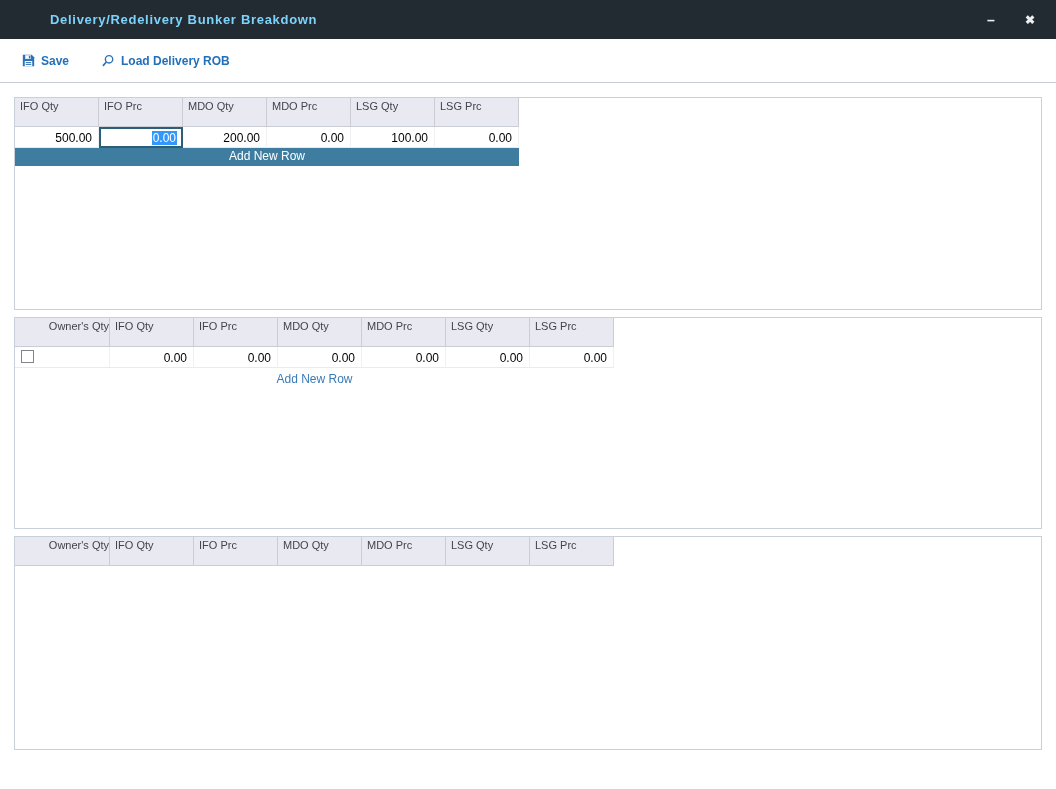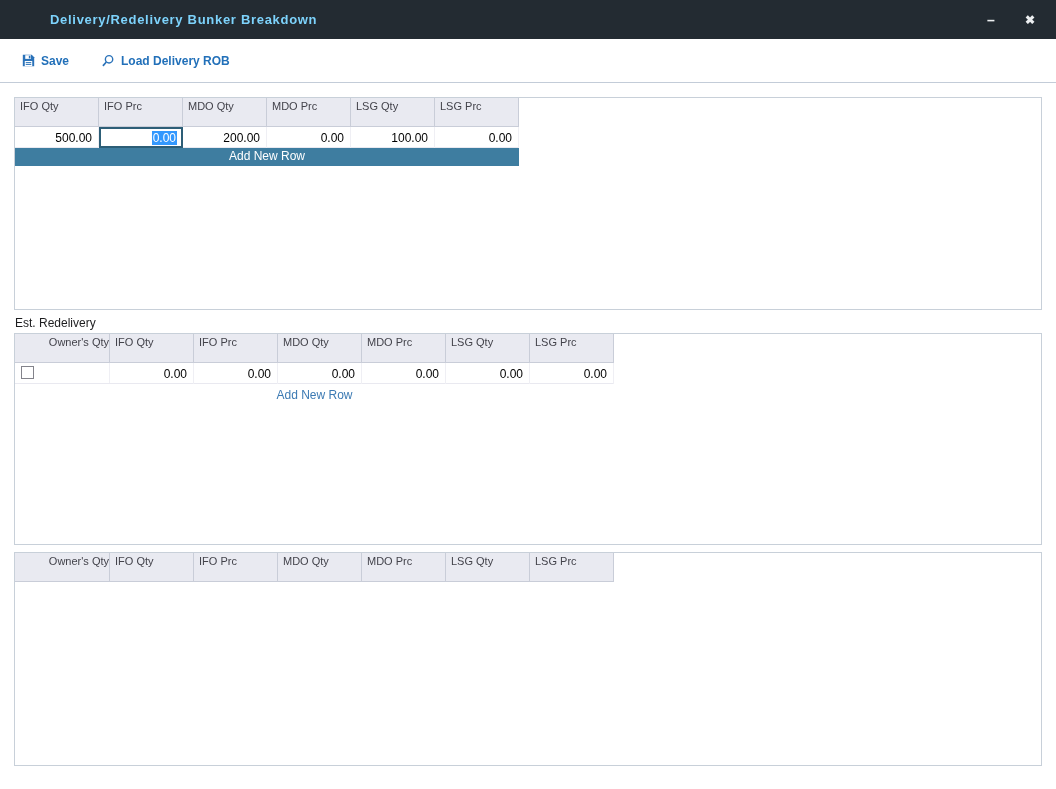--- a/index.html
+++ b/index.html
@@ -108,21 +108,20 @@
           <div class="dcell w84">0.00</div>
           <div class="dcell w84">100.00</div>
           <div class="dcell w84">0.00</div>
         </div>
         <div class="add-bar">Add New Row</div>
       </div>
     </div>
   </div>
 
   <div>
-    <div class="section-label">Est. Redelivery</div>
     <div class="panel p2">
       <div class="grid" style="width:599px">
         <div class="hrow">
           <div class="hcell w95">Owner's Qty</div>
           <div class="hcell w84">IFO Qty</div>
           <div class="hcell w84">IFO Prc</div>
           <div class="hcell w84">MDO Qty</div>
           <div class="hcell w84">MDO Prc</div>
           <div class="hcell w84">LSG Qty</div>
           <div class="hcell w84">LSG Prc</div>

